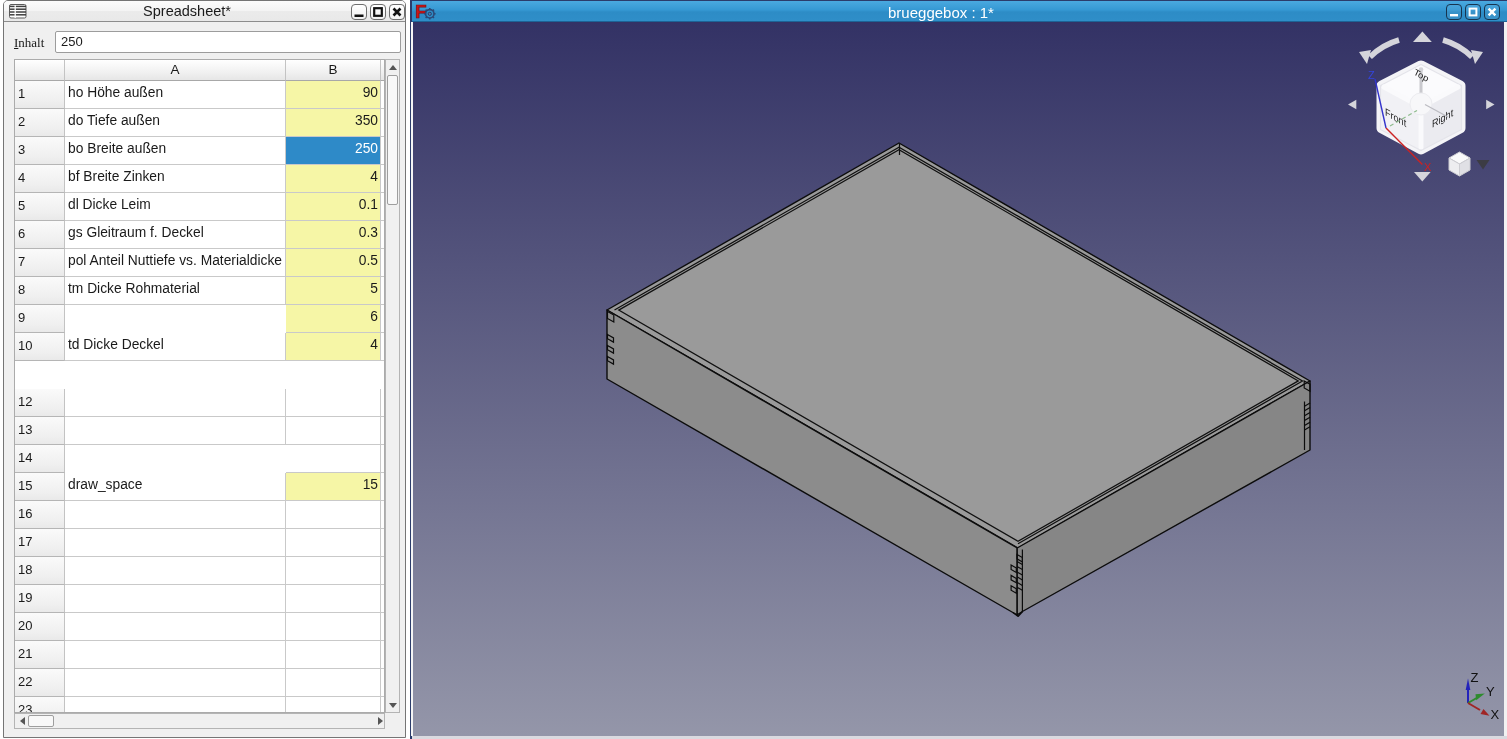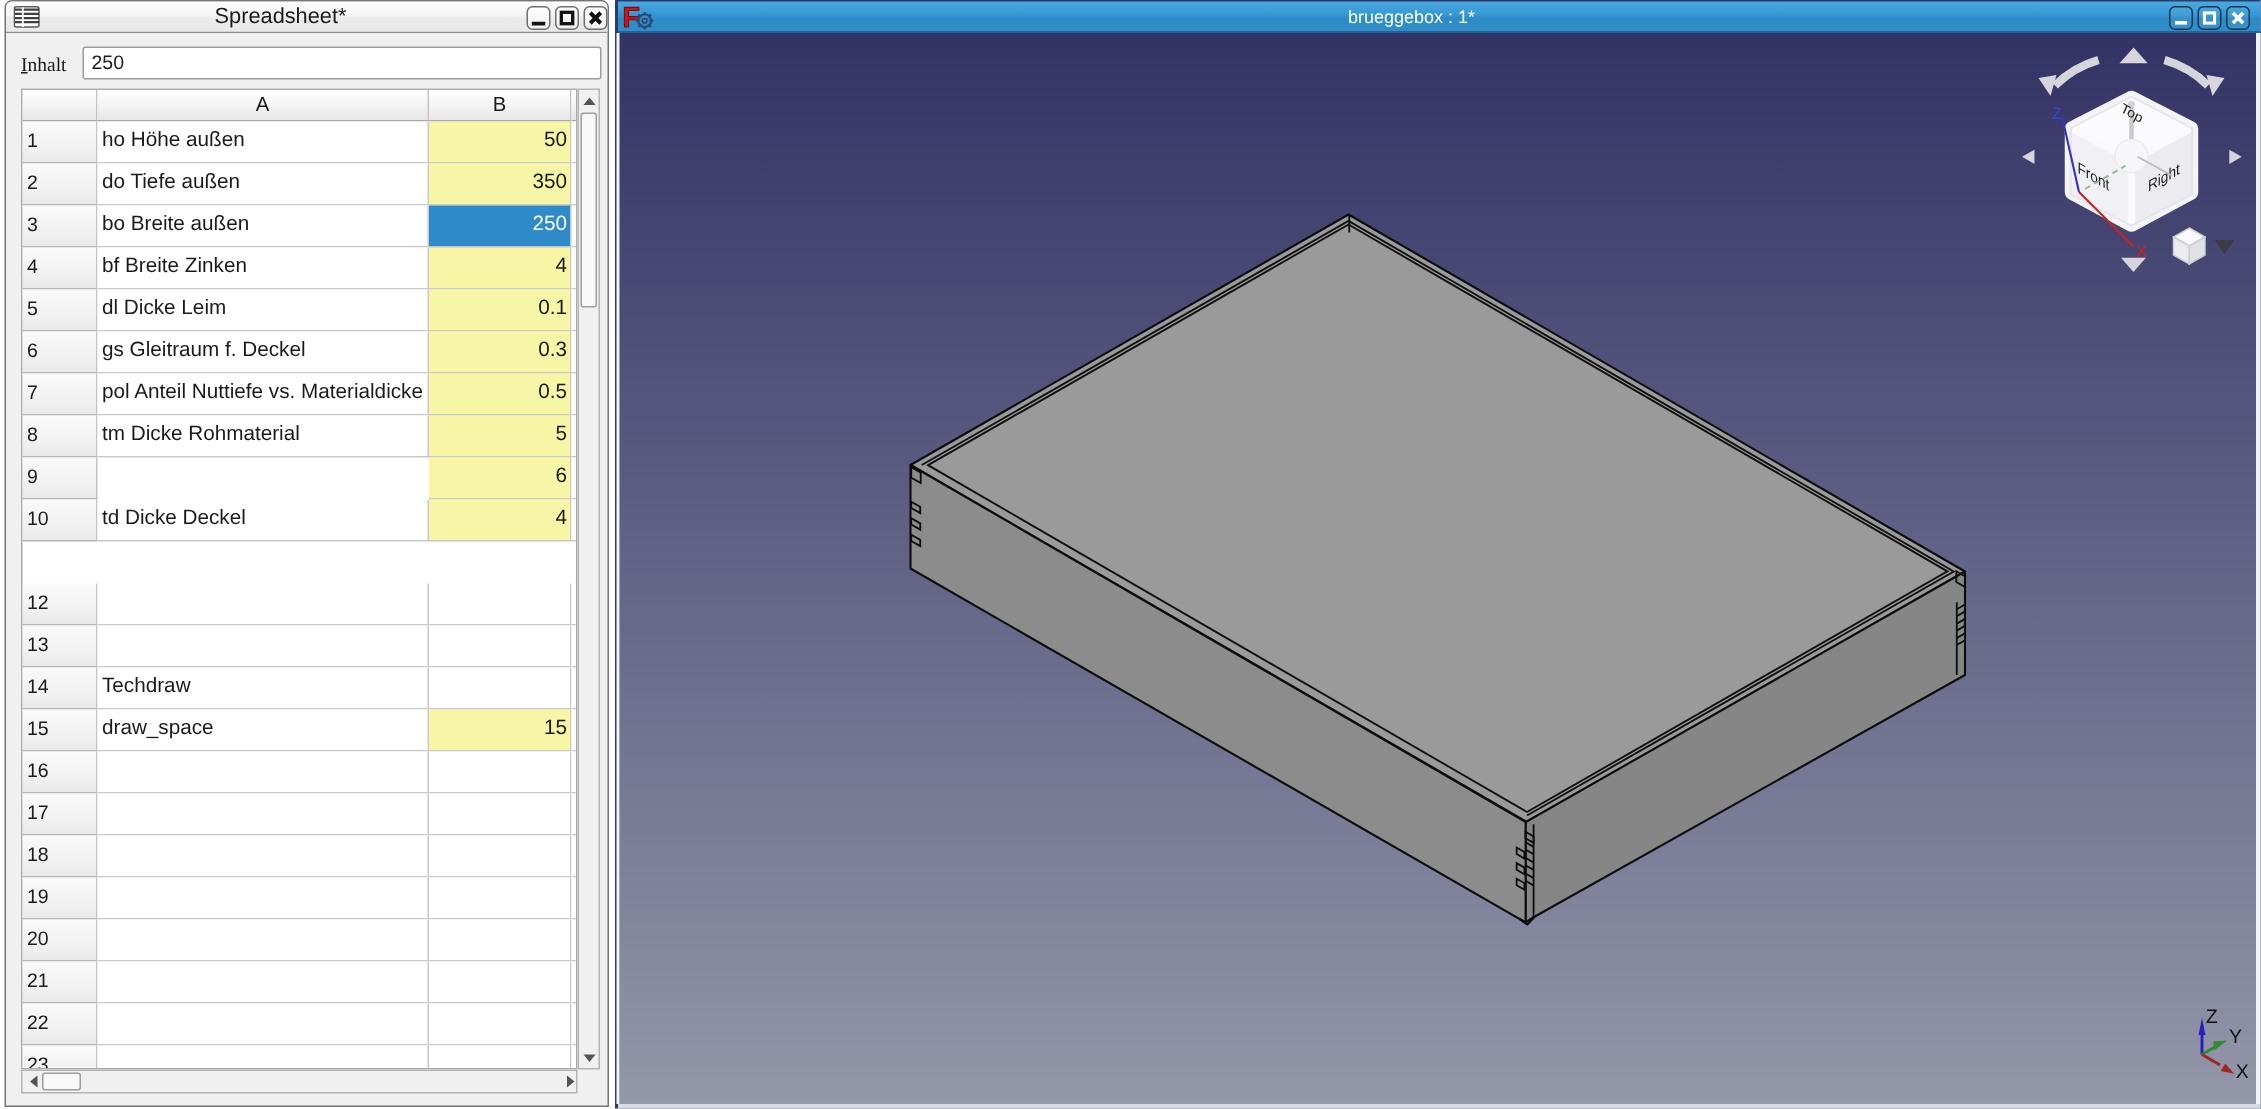--- a/index.html
+++ b/index.html
@@ -56,21 +56,21 @@
 .sthumb{position:absolute;background:#f8f8f8;border:1px solid #9e9e9e;border-radius:2px;}
 .arr{position:absolute;width:0;height:0;}
 
 
 #rightwin{position:absolute;left:410px;top:0;width:1097px;height:739px;
  background:#2b3c6b;}
 #rtitle{position:absolute;left:2px;top:1px;right:0;height:21px;
  background:linear-gradient(#4aa9e0,#3598d3 45%,#2d8cc6 55%,#2f8ec8);
  border-bottom:1px solid #1d6396;}
 #rtitle .txt{position:absolute;left:0;right:37px;top:3px;text-align:center;
- font-size:12px;color:#ffffff;}
+ font-size:15px;color:#ffffff;}
 .rbtn{position:absolute;top:3px;width:16px;height:16px;border:1.5px solid #17344f;
  border-radius:4px;background:rgba(255,255,255,0.05);}
 .rbtn svg{position:absolute;left:0.5px;top:0.5px;}
 #viewport{position:absolute;left:3px;top:22px;width:1091px;height:714px;
  background:linear-gradient(#333265,#9496a9);}
 #rwhiteL{position:absolute;left:1px;top:22px;width:2px;height:714px;background:#f5f5f5;}
 #rwhiteR{position:absolute;right:0;top:22px;width:3px;height:714px;background:#f2f2f2;}
 #rwhiteB{position:absolute;left:2px;bottom:0;right:0;height:3px;background:#dadae0;}
 </style>
 </head>
@@ -112,21 +112,21 @@
  <div id="tbl">
   <div id="thead">
     <div class="hc" style="left:0;width:50px"></div>
     <div class="hc" style="left:50px;width:221px">A</div>
     <div class="hc" style="left:271px;width:95px">B</div>
     <div class="hc" style="left:366px;width:5px"></div>
   </div>
 <div class="row" style="top:21px">
         <div class="rh">1</div>
         <div class="ca">ho Höhe außen</div>
-        <div class="cb yel">50</div>
+        <div class="cb yel">90</div>
         <div class="cc"></div>
       </div>
 <div class="row" style="top:49px">
         <div class="rh">2</div>
         <div class="ca">do Tiefe außen</div>
         <div class="cb yel">350</div>
         <div class="cc"></div>
       </div>
 <div class="row" style="top:77px">
         <div class="rh">3</div>
@@ -182,21 +182,20 @@
         <div class="cc"></div>
       </div>
 <div class="row" style="top:357px">
         <div class="rh">13</div>
         <div class="ca"></div>
         <div class="cb"></div>
         <div class="cc"></div>
       </div>
 <div class="row" style="top:385px">
         <div class="rh">14</div>
-        <div class="ca">Techdraw</div>
         <div class="cb"></div>
         <div class="cc"></div>
       </div>
 <div class="row" style="top:413px">
         <div class="rh">15</div>
         <div class="ca">draw_space</div>
         <div class="cb yel">15</div>
         <div class="cc"></div>
       </div>
 <div class="row" style="top:441px">

